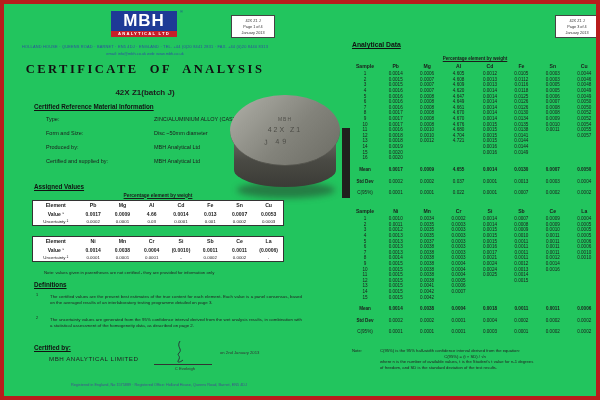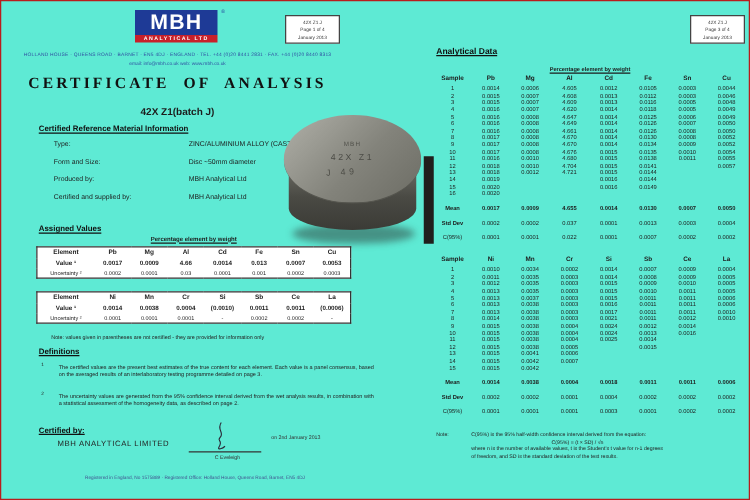--- a/index.html
+++ b/index.html
@@ -1,17 +1,17 @@
 <!DOCTYPE html>
 <html><head>
 <meta charset="utf-8">
 <style>
   * { margin:0; padding:0; box-sizing:border-box; }
   html,body { width:600px; height:400px; background:#e8e8e8; font-family:"Liberation Sans", sans-serif; color:#1c1c1c; }
-  .sheet { position:relative; width:600px; height:400px; background:#5eead4; border:1px solid #b91c1c; overflow:hidden; }
+  .sheet { position:relative; width:600px; height:400px; background:#22c55e; border:4px solid #b91c1c; overflow:hidden; }
 
   
   .logo { position:absolute; left:107px; top:7px; width:66px; }
   .logo-mbh { background:#1e3a96; color:#fff; font-weight:bold; font-size:17px; line-height:20px; text-align:center; letter-spacing:1px; font-family:"Liberation Sans",sans-serif; }
   .logo-sub { background:#c8202a; color:#fff; font-weight:bold; font-size:4.2px; line-height:6px; text-align:center; letter-spacing:1.2px; }
   .logo-reg { position:absolute; right:-6px; top:-2px; font-size:4px; color:#1e3a96; }
   .ref-box { position:absolute; width:44px; height:23px; border:1px solid #444; background:#fff; text-align:center; font-size:3.8px; line-height:6.2px; padding-top:2px; color:#333; }
   .ref-box-left { left:227px; top:11px; }
   .ref-box-right { left:551px; top:11px; }
   .address { position:absolute; left:0; top:40px; width:282px; text-align:center; font-size:3.9px; color:#2f4ea0; letter-spacing:0.2px; }

